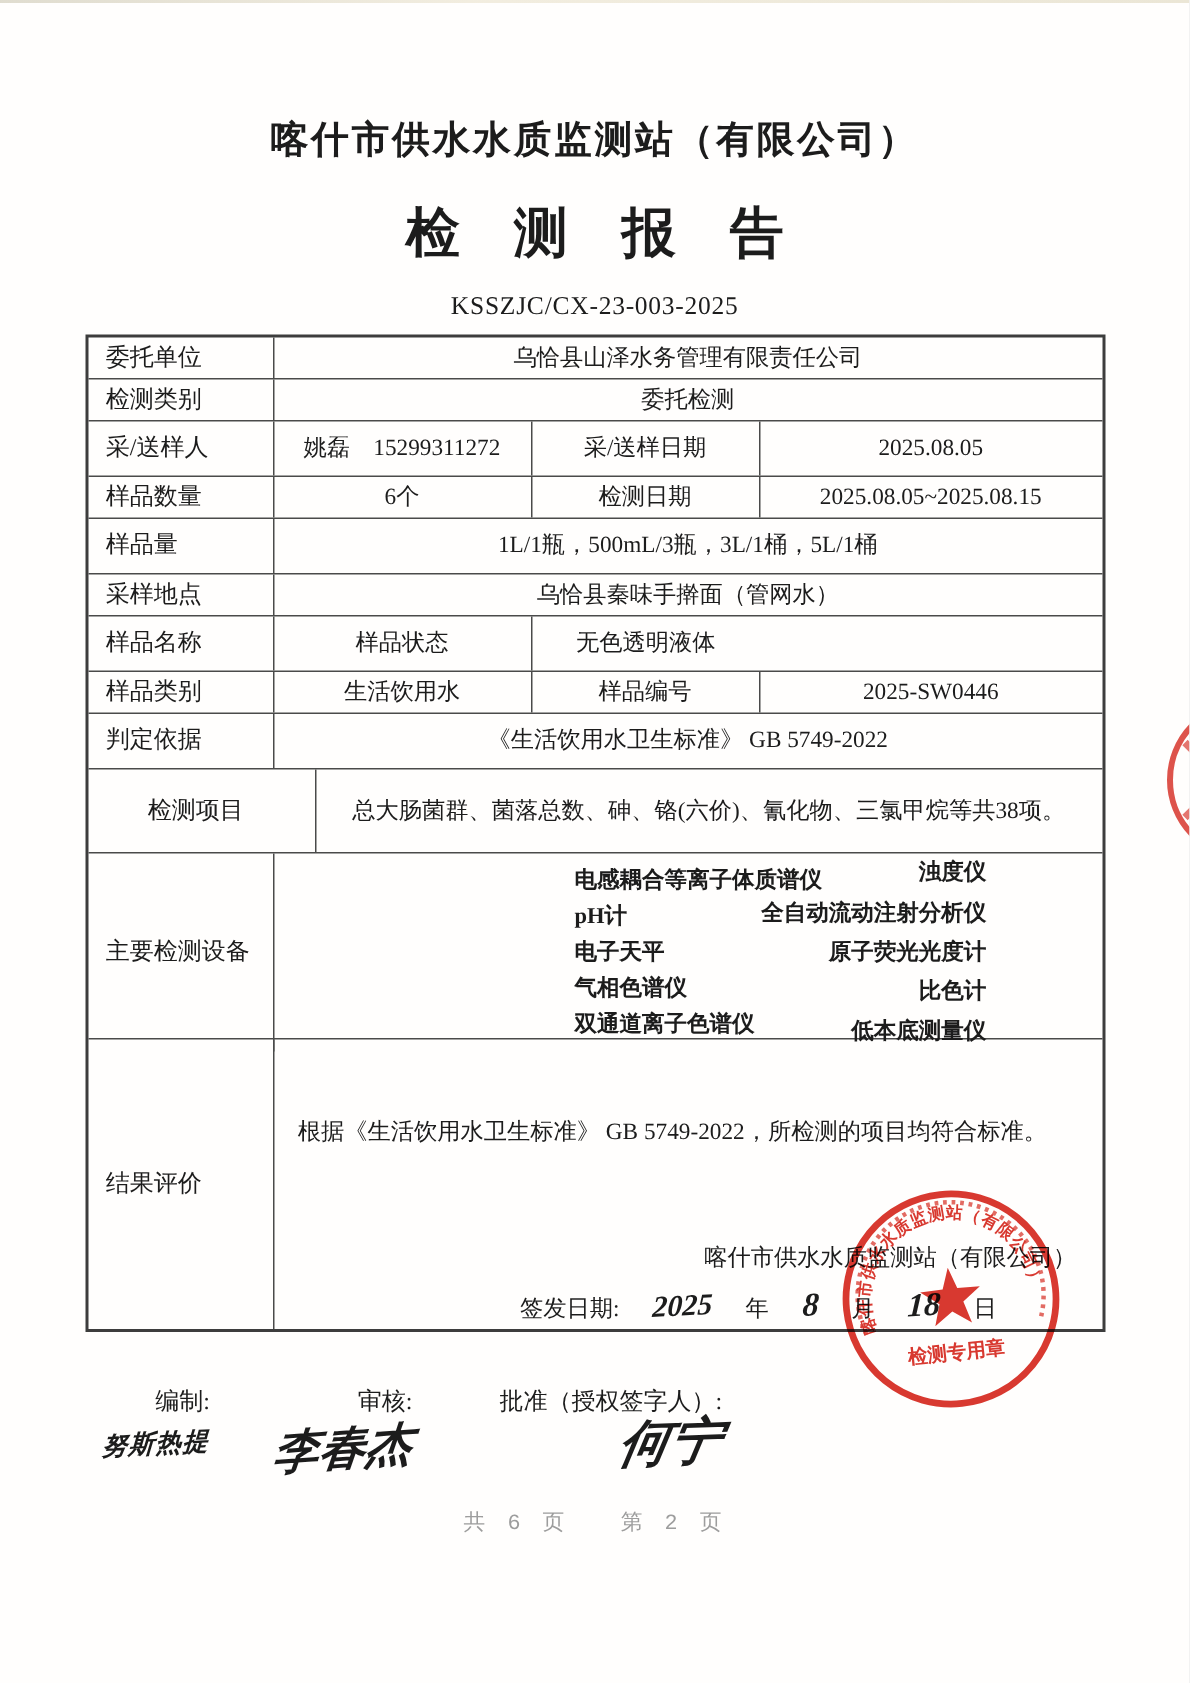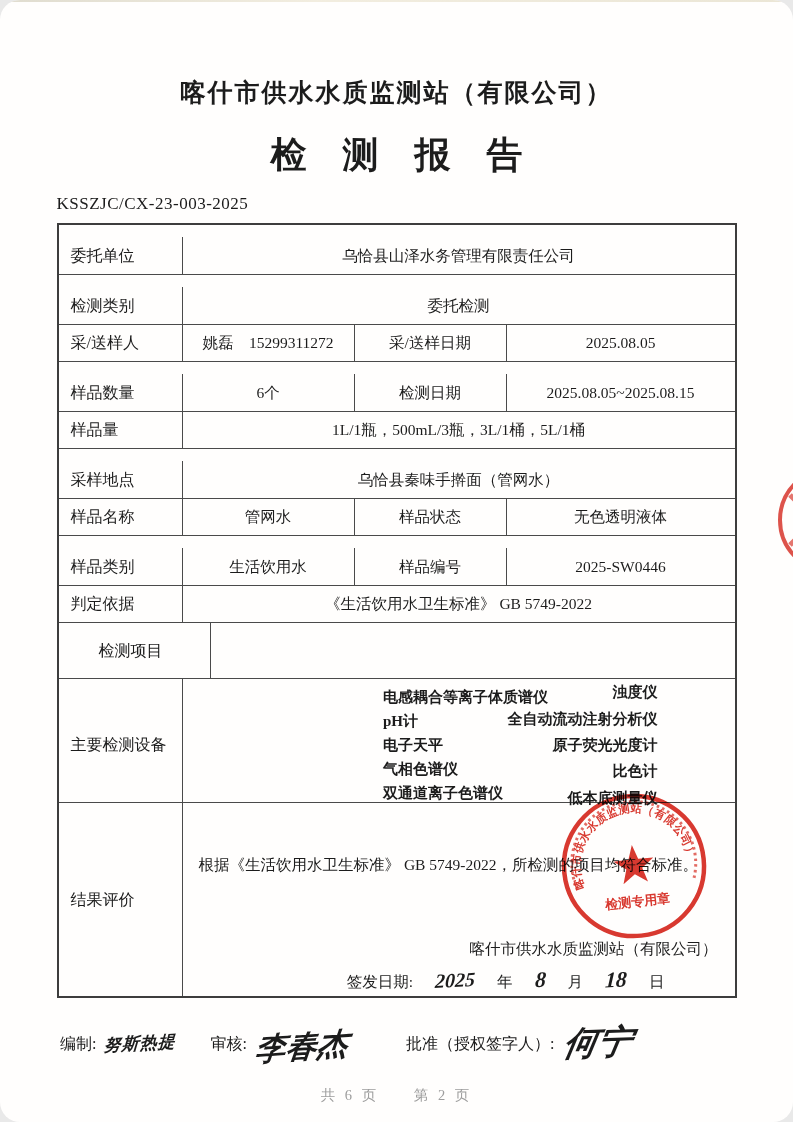--- a/index.html
+++ b/index.html
@@ -5,58 +5,57 @@
   * { margin:0; padding:0; box-sizing:border-box; }
   html,body { background:#e9e9e9; }
   .page {
     position:relative;
     width:793px; height:1122px;
     margin:0 auto;
     background:#fffefd;
     overflow:hidden;
     font-family:"Liberation Serif", serif;
     color:#1c1c1c;
-    border-radius:20px;
   }
   .page::before{
     content:""; position:absolute; top:0; left:0; right:0; height:2px;
     background:linear-gradient(90deg,#d8d4c4,#efe9d8 40%,#e6e0cc);
     opacity:.8;
   }
 
   
   .header { text-align:center; }
   .company-name{
     padding-top:76px;
     font-size:25px; font-weight:bold; letter-spacing:2px;
   }
   .report-title{
     margin-top:22px;
     font-size:36px; font-weight:bold;
   }
   .report-code{
     width:680px; margin:14px auto 0 auto;
-    text-align:left;
+    text-align:center;
     font-size:17px; letter-spacing:.5px;
   }
 
   
   .info-table{
     width:680px; margin:9px auto 0 auto;
     border:2px solid #3d3d3d;
   }
   .t-row{ display:grid; border-bottom:1px solid #4a4a4a; }
   .t-row:last-child{ border-bottom:none; }
   .cols2{ grid-template-columns:124px 1fr; }
   .cols4{ grid-template-columns:124px 172px 152px 1fr; }
   .cell{ display:flex; align-items:center; justify-content:center;
          font-size:15.5px; line-height:1.25; padding:2px 6px; }
   .cell.lab{ justify-content:flex-start; padding-left:12px; font-size:16px; border-right:1px solid #4a4a4a; }
   .cell.mid{ border-right:1px solid #4a4a4a; }
-  .h38{ height:38px;margin-top:12px; } .h37{ height:37px; } .h56{ height:56px;padding-left:28px; }
+  .h38{ height:28px; } .h37{ height:37px; } .h56{ height:56px;padding-left:28px; }
   .h124{ height:124px; } .h193{ height:193px; }
 
   
   .equip-cell{ position:relative; padding:6px 0 6px 14px; font-size:15px;font-weight:bold; }
   .equip-col{ display:flex; flex-direction:column; justify-content:space-around; height:100%; }
   .equip-col.right{ position:absolute; left:325px; top:0; bottom:0;align-items:flex-end; }
   .equip-col div{ line-height:24px; }
 
   
   .result-cell{ position:relative; display:block; padding:0; }
@@ -80,33 +79,33 @@
   .seam-seal{
     position:absolute; left:760px; top:455px; width:120px; height:130px;
     mix-blend-mode:multiply; opacity:.8; pointer-events:none;
   }
 
   
   .sig-row{
     display:flex; align-items:flex-start;
     margin:28px 0 0 60px; font-size:16px;
   }
-  .sig-group{ display:flex; align-items:flex-start; }
+  .sig-group{ display:flex; align-items:flex-end;flex-direction:column; }
   .sig-label{ padding-top:8px; }
   .name-prepared{ font-size:17px; margin-left:8px; padding-top:6px; letter-spacing:1px;}
   .name-reviewed{ font-size:31px; margin-left:8px; transform:rotate(-4deg) skewX(-10deg); }
   .name-approved{ font-size:34px; margin-left:10px; margin-top:-6px; transform:rotate(-2deg) skewX(-12deg); }
   .gap1{ margin-left:34px; } .gap2{ margin-left:58px; }
 
   
   .page-footer{
     margin-top:18px; text-align:center;
     font-size:14.5px; color:#9d9d9d; letter-spacing:3px;
   }
-  .page-footer span{ margin:0 14px; }
+  .page-footer span{ margin:0 14px;font-family:Liberation Mono, monospace; }
 </style>
 </head>
 <body>
 
 <div class="page">
 
   <div class="header">
     <div class="company-name">喀什市供水水质监测站（有限公司）</div>
     <div class="report-title">检　测　报　告</div>
     <div class="report-code">KSSZJC/CX-23-003-2025</div>
@@ -143,39 +142,39 @@
       <div class="cell">1L/1瓶，500mL/3瓶，3L/1桶，5L/1桶</div>
     </div>
 
     <div class="t-row cols2 h38">
       <div class="cell lab">采样地点</div>
       <div class="cell">乌恰县秦味手擀面（管网水）</div>
     </div>
 
     <div class="t-row cols4 h37">
       <div class="cell lab">样品名称</div>
-      <div class="cell mid">管网水</div>
       <div class="cell mid lab2">样品状态</div>
       <div class="cell">无色透明液体</div>
     </div>
 
     <div class="t-row cols4 h38">
       <div class="cell lab">样品类别</div>
       <div class="cell mid">生活饮用水</div>
       <div class="cell mid lab2">样品编号</div>
       <div class="cell">2025-SW0446</div>
     </div>
 
     <div class="t-row cols2 h37">
       <div class="cell lab">判定依据</div>
       <div class="cell">《生活饮用水卫生标准》 GB 5749-2022</div>
     </div>
 
     <div class="t-row cols2 h56">
       <div class="cell lab">检测项目</div>
+      <div class="cell">总大肠菌群、菌落总数、砷、铬(六价)、氰化物、三氯甲烷等共38项。</div>
     </div>
 
     <div class="t-row cols2 h124">
       <div class="cell lab">主要检测设备</div>
       <div class="cell equip-cell">
         <div class="equip-col left">
           <div>电感耦合等离子体质谱仪</div>
           <div>pH计</div>
           <div>电子天平</div>
           <div>气相色谱仪</div>

